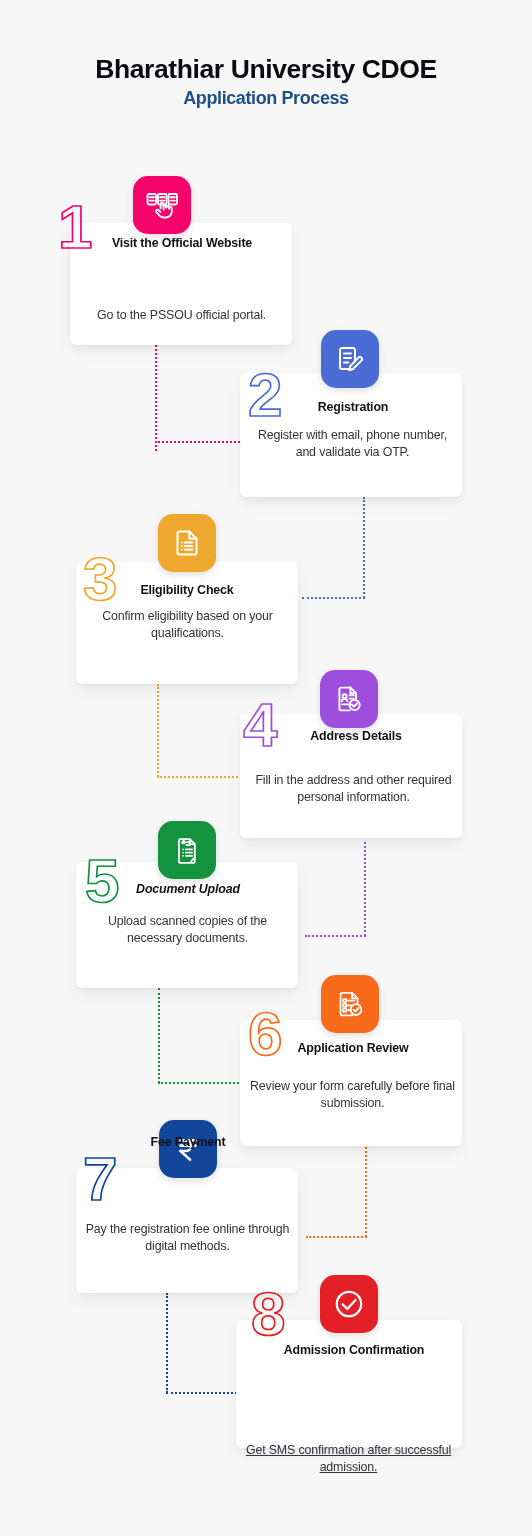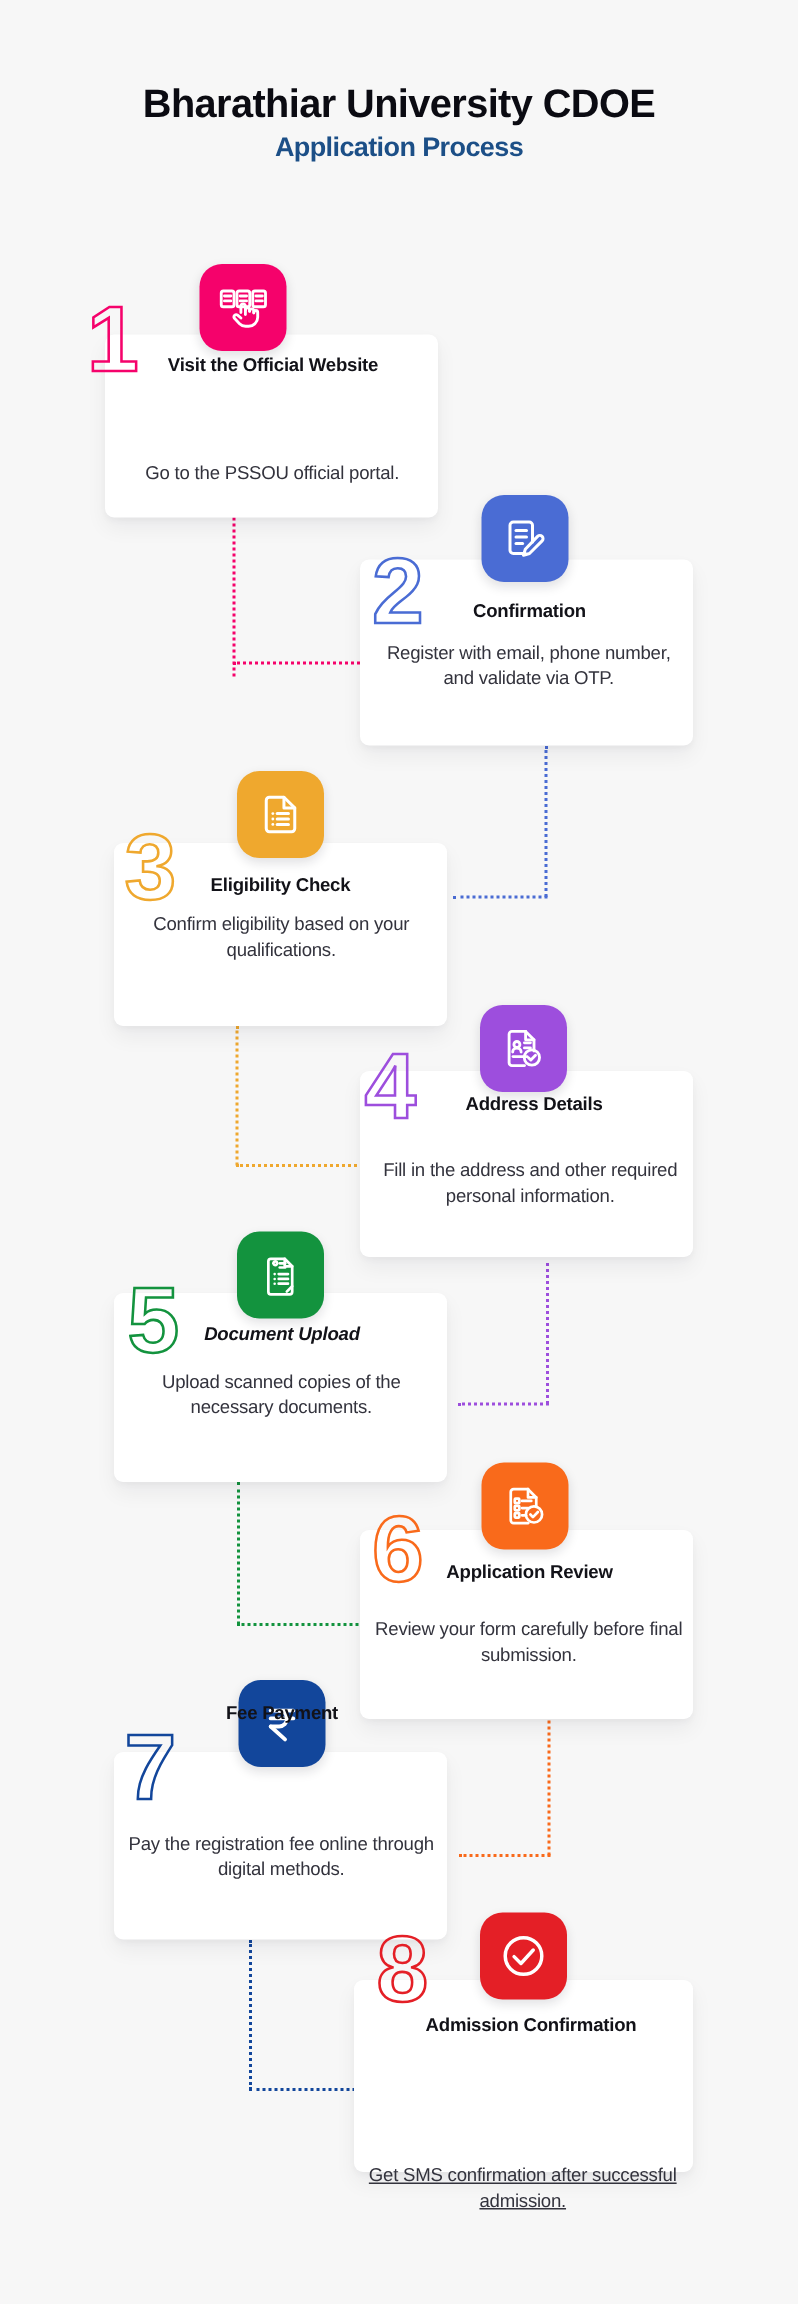--- a/index.html
+++ b/index.html
@@ -196,21 +196,21 @@
     <div class="numeral" style="left:248px; top:364px; -webkit-text-stroke-color:#4a6cd4;">2</div>
     <div class="icon-tile" style="left:321px; top:330px; background:#4a6cd4;">
       <svg width="34" height="34" viewBox="0 0 34 34" fill="none" stroke="#fff" stroke-width="2" stroke-linecap="round" stroke-linejoin="round">
         <path d="M22 19.3V8.2A2.2 2.2 0 0 0 19.8 6H9.2A2.2 2.2 0 0 0 7 8.2v16.6A2.2 2.2 0 0 0 9.2 27h8"></path>
         <line x1="11" y1="11.6" x2="18" y2="11.6"></line>
         <line x1="11" y1="16" x2="18" y2="16"></line>
         <line x1="11" y1="20.4" x2="15.4" y2="20.4"></line>
         <path d="M25.4 15.6a2.1 2.1 0 0 1 3 3L20 27l-4 1.2 1.2-4z"></path>
       </svg>
     </div>
-    <div class="step-title" style="left:272px; top:400px; width:162px;">Confirmation</div>
+    <div class="step-title" style="left:272px; top:400px; width:162px;">Registration</div>
     <div class="step-desc" style="left:249px; top:427px; width:207px;">Register with email, phone number, and validate via OTP.</div>
   </div>
 
   <div class="step">
     <div class="card" style="left:76px; top:562px; width:222px; height:122px;"></div>
     <div class="numeral" style="left:83px; top:548px; -webkit-text-stroke-color:#efa82e;">3</div>
     <div class="icon-tile" style="left:158px; top:514px; background:#efa82e;">
       <svg width="34" height="34" viewBox="0 0 34 34" fill="none" stroke="#fff" stroke-width="2" stroke-linecap="round" stroke-linejoin="round">
         <path d="M19.3 5.5H9.6A2.1 2.1 0 0 0 7.5 7.6v18.8a2.1 2.1 0 0 0 2.1 2.1h14.8a2.1 2.1 0 0 0 2.1-2.1V12.6z"></path>
         <path d="M19.3 5.5v7.1h7.2"></path>

